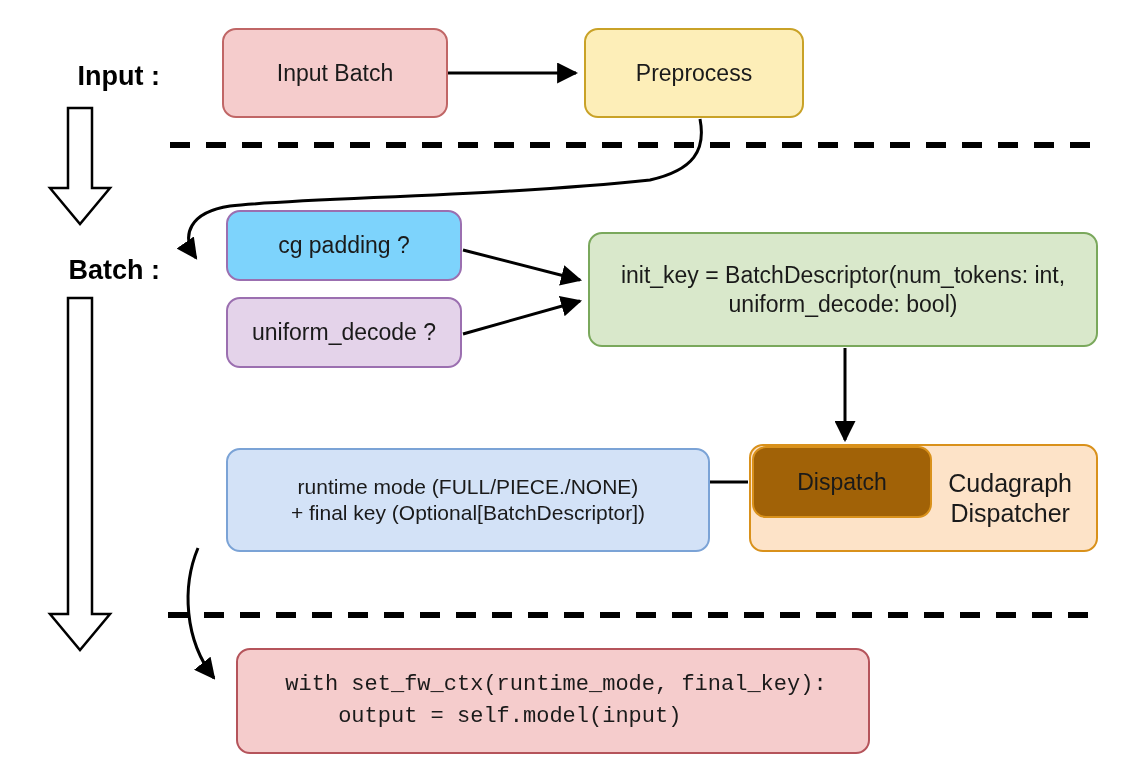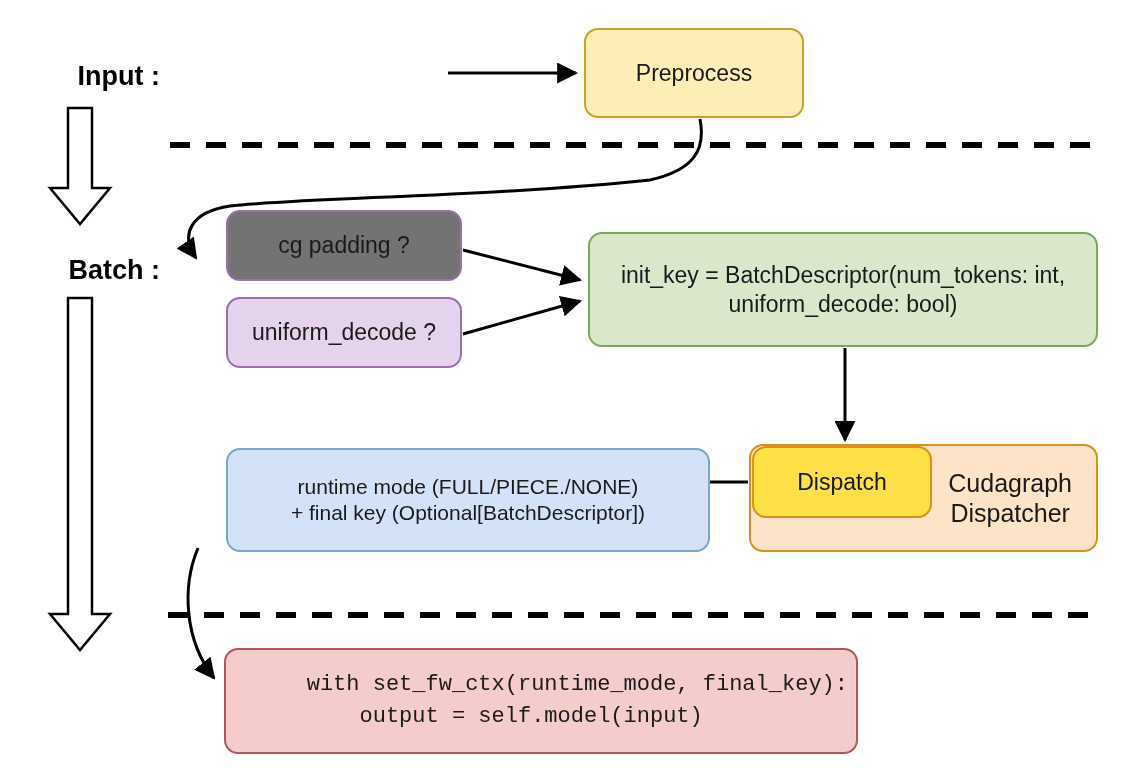--- a/index.html
+++ b/index.html
@@ -37,25 +37,26 @@
     border-style: solid;
     font-family: "Liberation Sans", sans-serif;
     font-size: 23px;
     color: #1a1a1a;
     line-height: 1.22;
     padding: 2px 8px;
   }
   .node.code {
     font-family: "Liberation Mono", monospace;
     font-size: 22px;
-    justify-content: flex-end;
+    justify-content: center;
     text-align: left;
     white-space: pre;
     line-height: 1.45;
     padding-left: 14px;
+    margin-left: 12px;
   }
   .svg-layer {
     position: absolute;
     left: 0;
     top: 0;
     width: 1142px;
     height: 770px;
     pointer-events: none;
   }
   .node-text { display: block; }
@@ -89,44 +90,47 @@
     <line x1="845" y1="348" x2="845" y2="440" stroke="#000000" stroke-width="3" marker-end="url(#arrowhead)"></line>
 
     <line x1="748" y1="482" x2="639" y2="482" stroke="#000000" stroke-width="3" marker-end="url(#arrowhead)"></line>
 
     <path d="M 198 548 C 182 586, 184 640, 214 678" fill="none" stroke="#000000" stroke-width="3" marker-end="url(#arrowhead)"></path>
   </svg>
 
   <div class="stage-label" style="left:30px; top:40px; width:130px;">Input :</div>
   <div class="stage-label" style="left:30px; top:234px; width:130px;">Batch :</div>
 
+  <div class="node" style="left:222px; top:28px; width:226px; height:90px; background:#f5cccc; border-color:#c06666;">
+    <span class="node-text">Input Batch</span>
+  </div>
 
   <div class="node" style="left:584px; top:28px; width:220px; height:90px; background:#fdeeb8; border-color:#c9a227;">
     <span class="node-text">Preprocess</span>
   </div>
 
-  <div class="node" style="left:226px; top:210px; width:236px; height:71px; background:#737373; border-color:#9b6fb0;">
+  <div class="node" style="left:226px; top:210px; width:236px; height:71px; background:#7dd3fc; border-color:#9b6fb0;">
     <span class="node-text">cg padding ?</span>
   </div>
 
   <div class="node" style="left:226px; top:297px; width:236px; height:71px; background:#e4d3ea; border-color:#9b6fb0;">
     <span class="node-text">uniform_decode ?</span>
   </div>
 
   <div class="node" style="left:588px; top:232px; width:510px; height:115px; background:#d9e8cb; border-color:#7aa85c;">
     <span class="node-text" style="white-space:pre-line;">init_key = BatchDescriptor(num_tokens: int,
 uniform_decode: bool)</span>
   </div>
 
   <div class="node" style="left:749px; top:444px; width:349px; height:108px; background:#fde3c8; border-color:#d9911b; justify-content:flex-end; padding-right:24px;">
     <span class="node-text" style="white-space:pre-line; font-size:25px;">Cudagraph
 Dispatcher</span>
   </div>
 
-  <div class="node" style="left:752px; top:446px; width:180px; height:72px; background:#fde047; border-color:#d9911b;align-items:center;">
+  <div class="node" style="left:752px; top:446px; width:180px; height:72px; background:#a16207; border-color:#d9911b;align-items:center;">
     <span class="node-text">Dispatch</span>
   </div>
 
   <div class="node" style="left:226px; top:448px; width:484px; height:104px; background:#d3e2f7; border-color:#7ba3d6;">
     <span class="node-text" style="white-space:pre-line; font-size:21px;">runtime mode (FULL/PIECE./NONE)
 + final key (Optional[BatchDescriptor])</span>
   </div>
 
   <div class="node code" style="left:224px; top:648px; width:634px; height:106px; background:#f5cccc; border-color:#b5545b;">
     <span class="node-text">with set_fw_ctx(runtime_mode, final_key):

